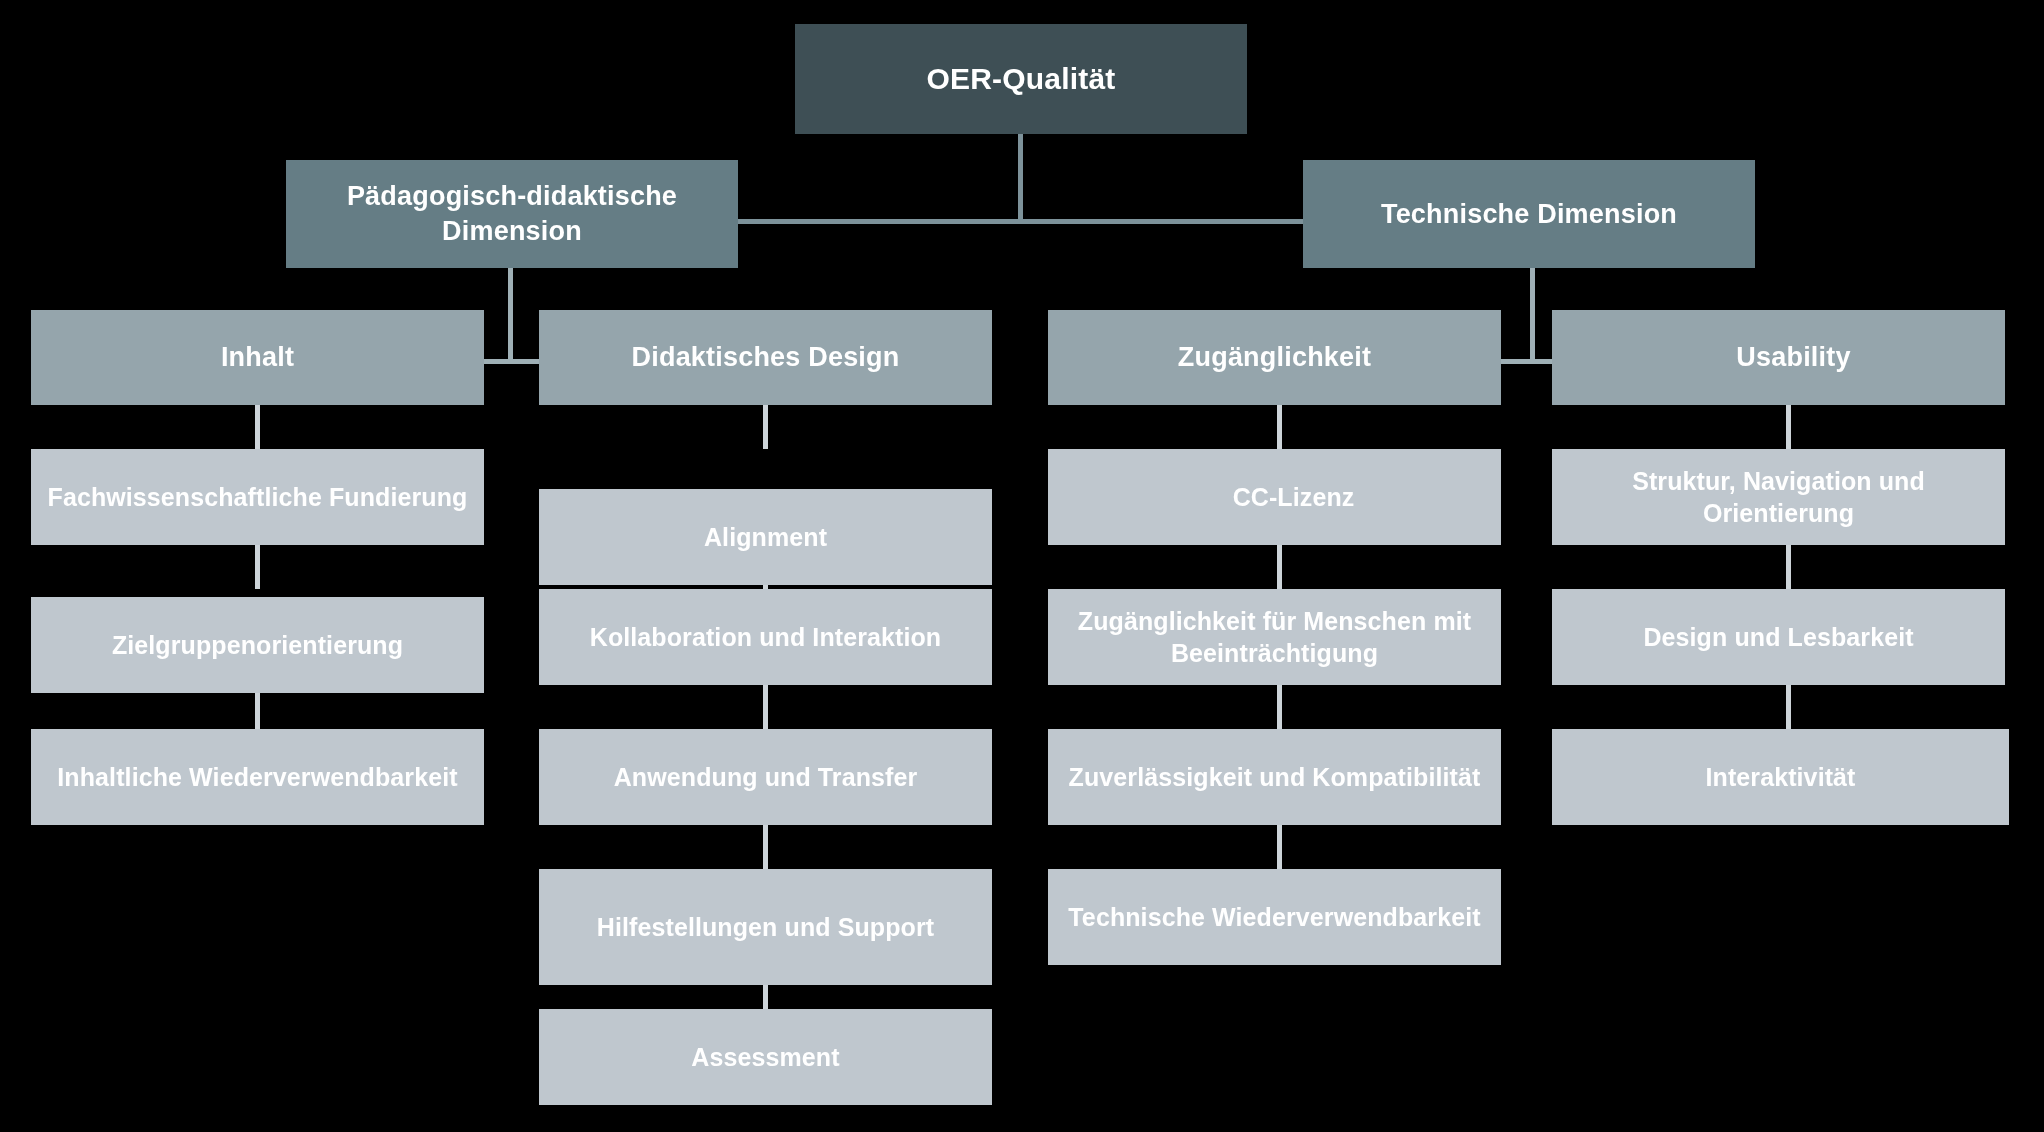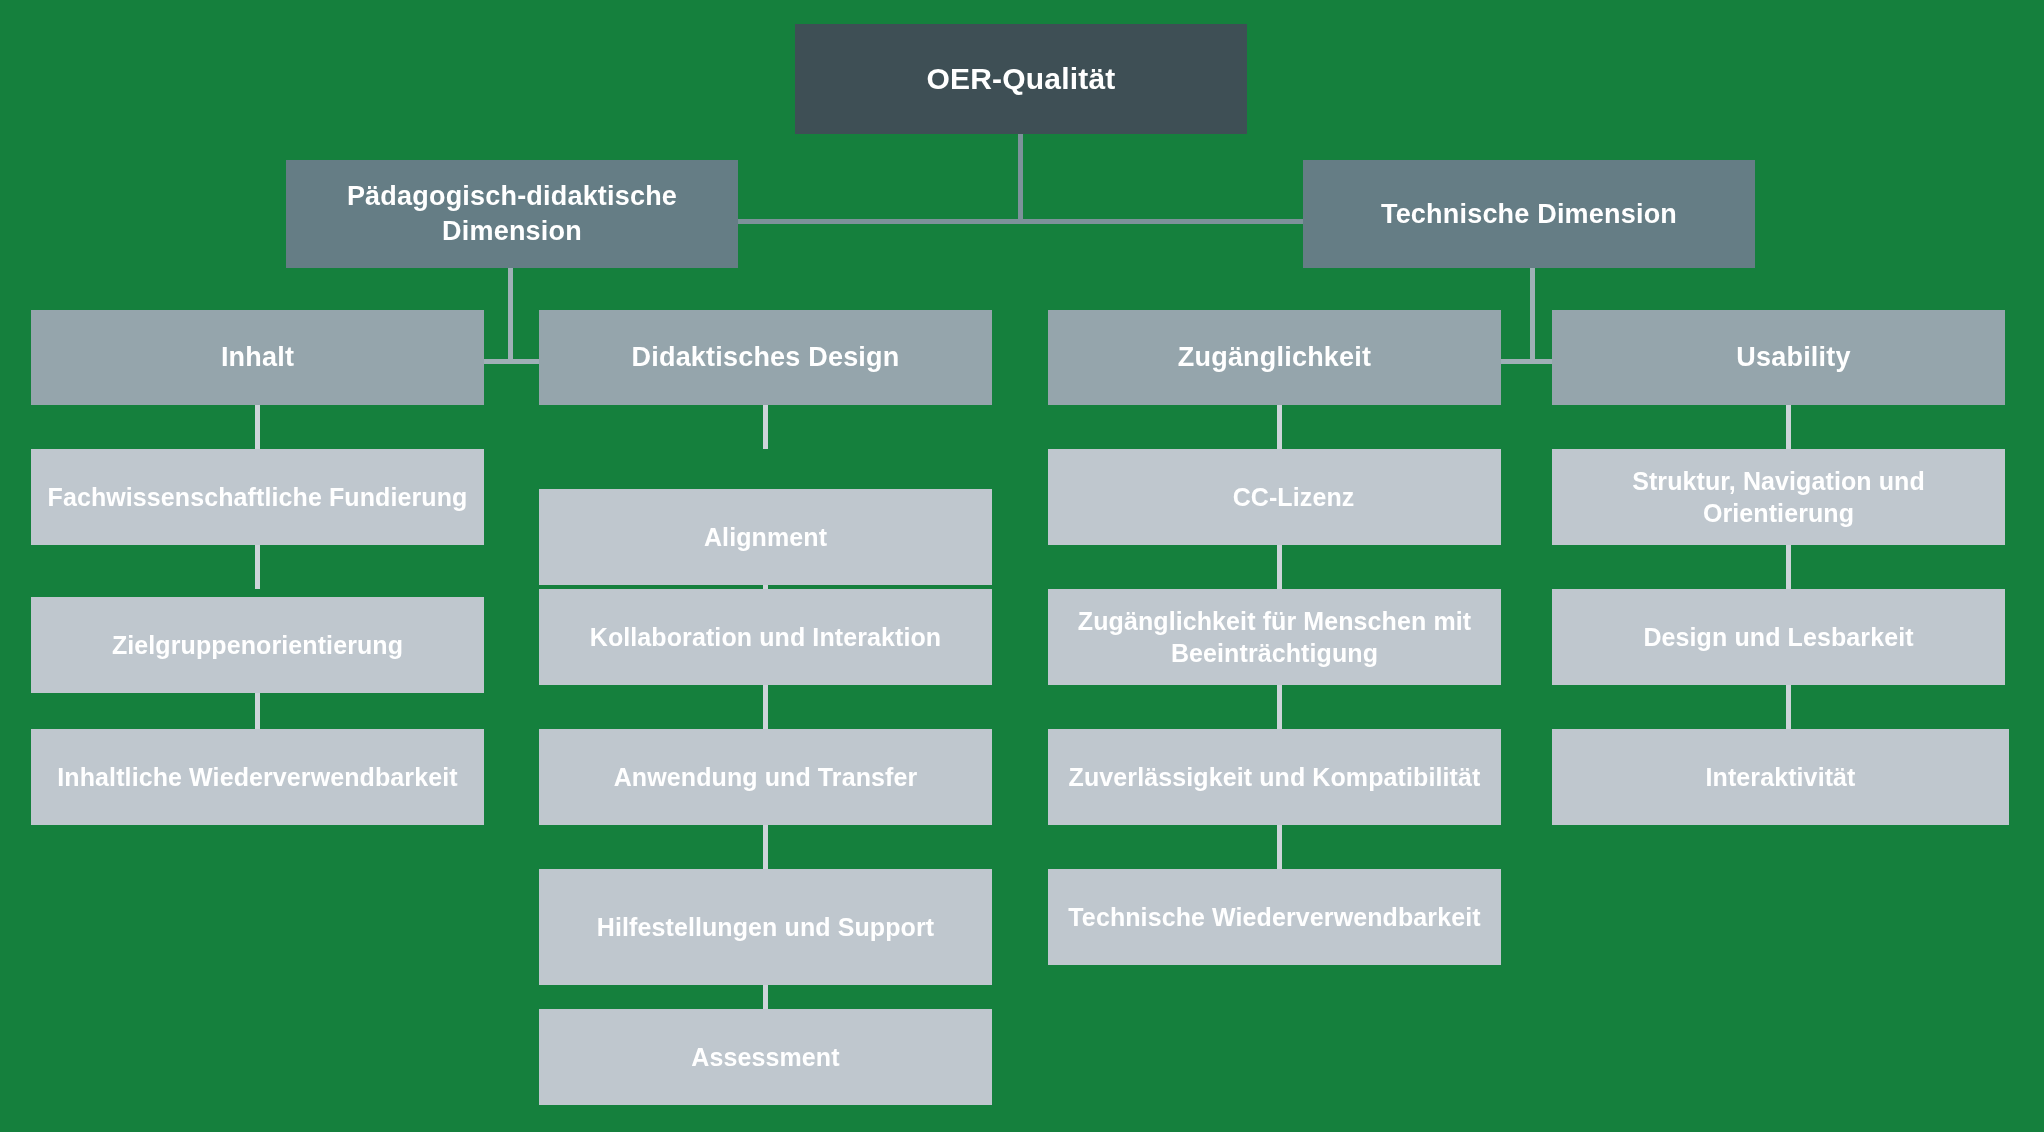--- a/index.html
+++ b/index.html
@@ -7,21 +7,21 @@
     padding: 0;
     background: #ffffff;
   }
   body {
     font-family: "Liberation Sans", sans-serif;
   }
   #canvas {
     position: relative;
     width: 2044px;
     height: 1132px;
-    background: #15803d;
+    background: #000000;
     overflow: hidden;
   }
   .node {
     position: absolute;
     display: flex;
     align-items: center;
     justify-content: center;
     text-align: center;
     color: #ffffff;
     font-weight: bold;

